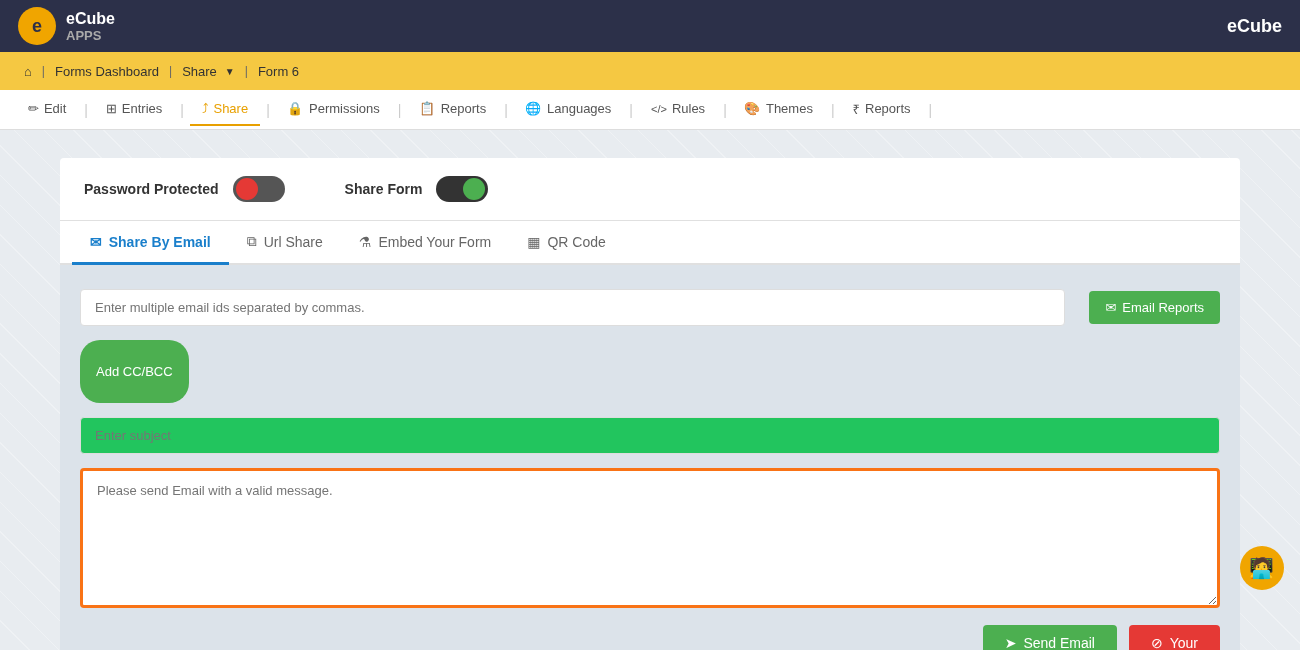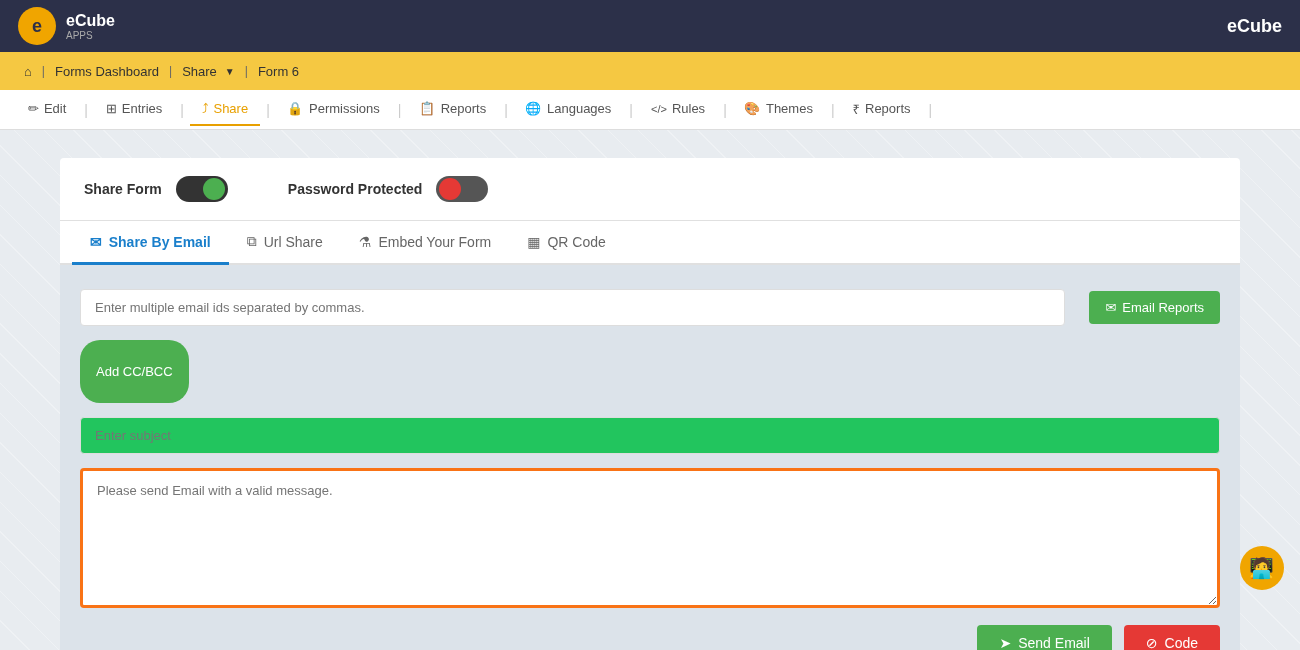--- a/index.html
+++ b/index.html
@@ -16,21 +16,21 @@
     }
     .top-nav-left { display: flex; align-items: center; gap: 10px; }
     .logo-icon {
       width: 38px; height: 38px;
       background: #f0a500;
       border-radius: 50%;
       display: flex; align-items: center; justify-content: center;
       font-weight: bold; color: #2c3049; font-size: 18px;
     }
     .logo-text { color: #fff; font-size: 16px; font-weight: 600; }
-    .logo-sub { color: #aaa; font-size: 10px; display: block; }
+    .logo-sub { color: #aaa; font-size: 13px; display: block; font-weight: bold; }
     .top-nav-right { color: #fff; font-size: 18px; font-weight: 600; }
 
     
     .breadcrumb-bar {
       background: #f5c842;
       height: 38px;
       display: flex;
       align-items: center;
       padding: 0 14px;
       gap: 0;
@@ -328,28 +328,28 @@
     <span>₹</span>
     <span>Reports</span>
   </div>
   <span class="sec-nav-sep">|</span>
 </div>
 
 <div class="main-content">
 
   <div class="share-toggles">
     <div class="toggle-group">
+      <span class="toggle-label">Password Protected</span>
+      <div class="toggle-switch off">
+        <div class="toggle-knob"></div>
+      </div>
+    </div>
+    <div class="toggle-group">
       <span class="toggle-label">Share Form</span>
       <div class="toggle-switch on">
-        <div class="toggle-knob"></div>
-      </div>
-    </div>
-    <div class="toggle-group">
-      <span class="toggle-label">Password Protected</span>
-      <div class="toggle-switch off">
         <div class="toggle-knob"></div>
       </div>
     </div>
   </div>
 
   <div class="tab-list">
     <div class="tab-item active">
       <span>✉</span>
       <span>Share By Email</span>
     </div>
@@ -390,21 +390,21 @@
     <textarea class="message-textarea" placeholder="Please send Email with a valid message." style=""></textarea>
 
     
     <div class="action-row">
       <button class="btn-send">
         <span>➤</span>
         <span>Send Email</span>
       </button>
       <button class="btn-close">
         <span>⊘</span>
-        <span>Code</span>
+        <span>Your</span>
       </button>
     </div>
 
   </div>
 </div>
 
 <div class="help-bubble">
   <span>🧑‍💻</span>
 </div>
 

